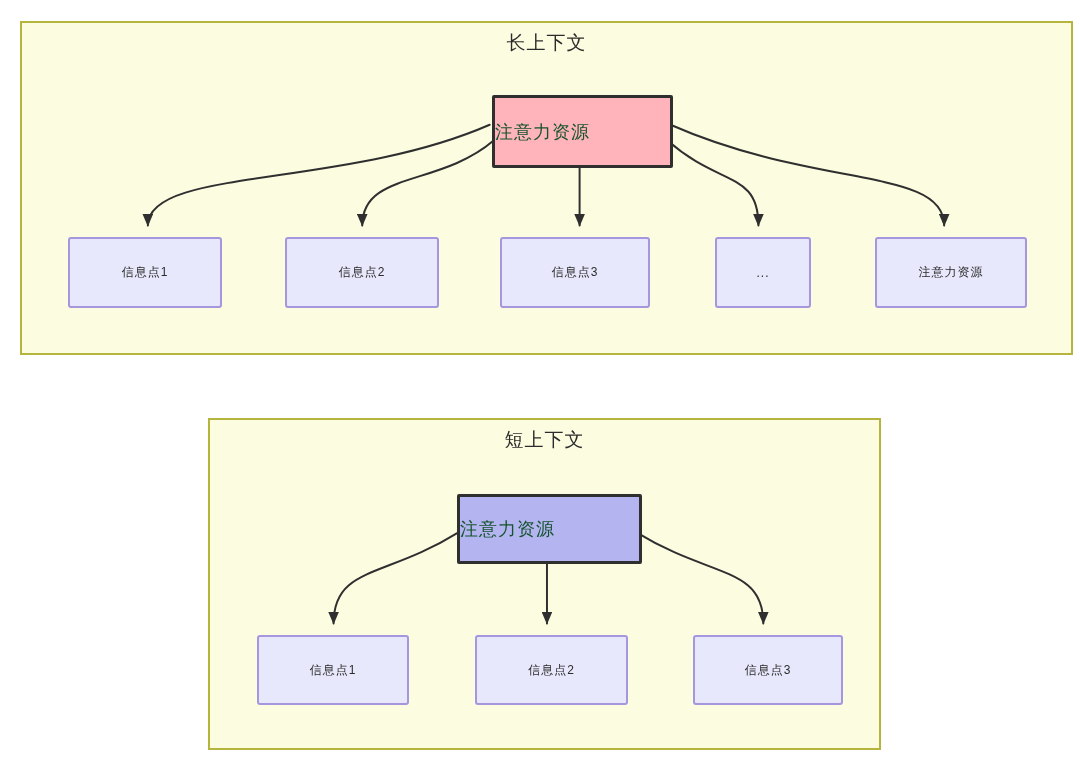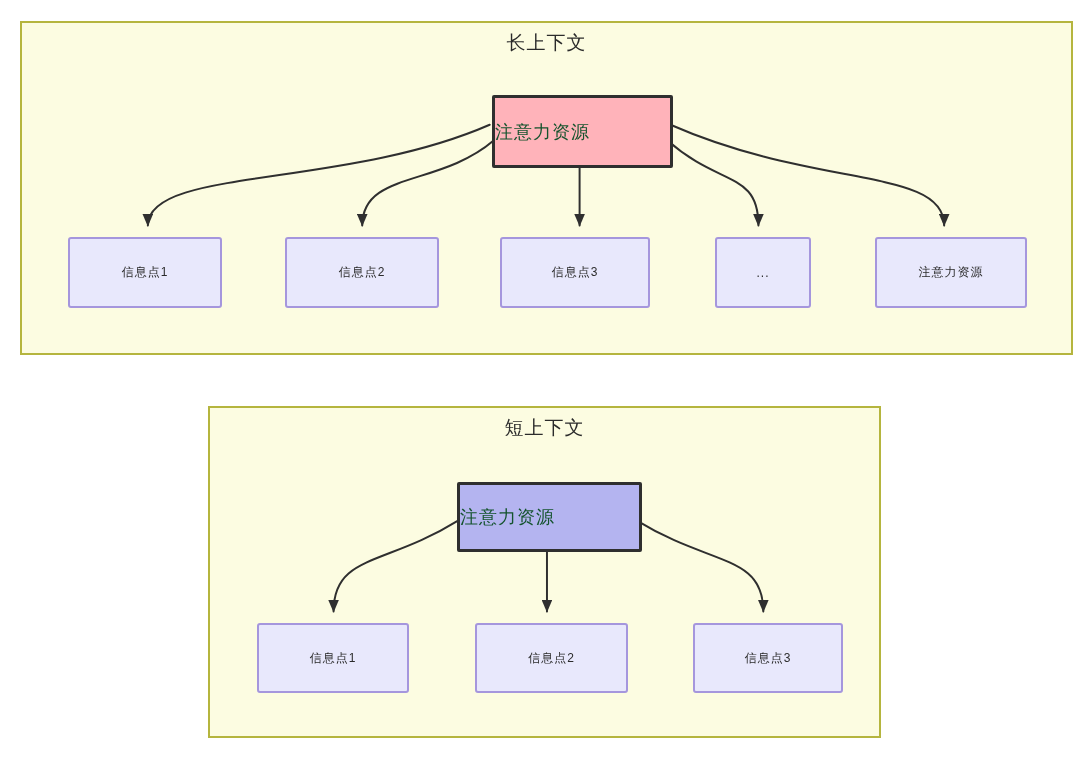--- a/index.html
+++ b/index.html
@@ -11,21 +11,21 @@
   }
   .stage { position: relative; width: 1080px; height: 774px; overflow: hidden; }
 
   .context-panel {
     position: absolute;
     background: var(--container-bg);
     border: 2px solid var(--container-border);
     box-sizing: border-box;
   }
   .panel-long  { left: 20px;  top: 21px;  width: 1053px; height: 334px; }
-  .panel-short { left: 208px; top: 406px; width: 673px;  height: 332px; }
+  .panel-short { left: 208px; top: 418px; width: 673px;  height: 332px; }
 
   .ctx-title {
     position: absolute; top: 7px; left: 0; right: 0;
     text-align: center;
     font-size: 19px; letter-spacing: 1px;
     color: var(--text);
   }
 
   .attention-box {
     position: absolute;

